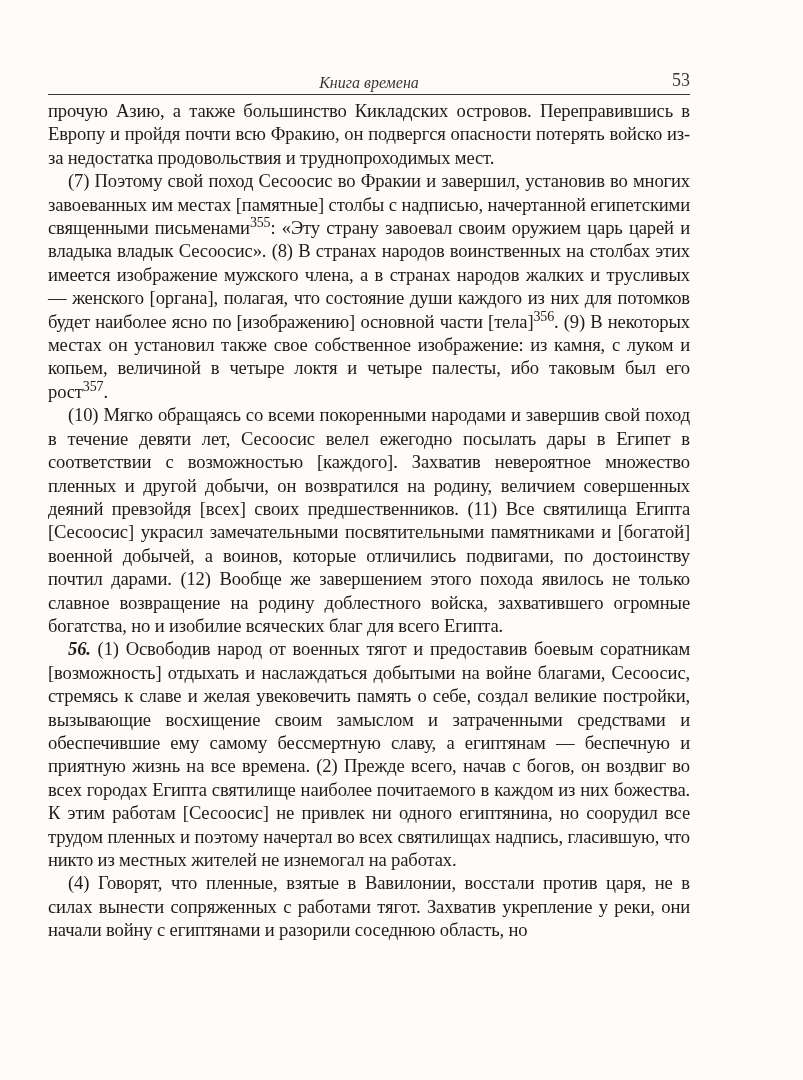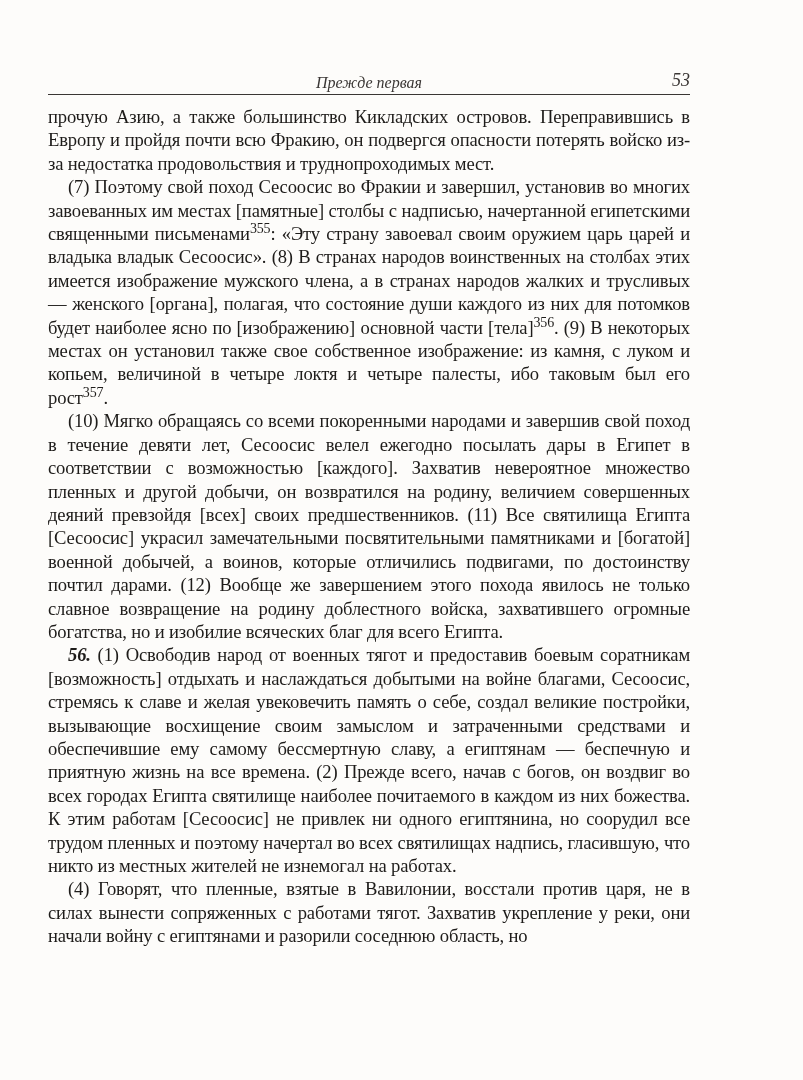--- a/index.html
+++ b/index.html
@@ -27,41 +27,40 @@
     text-align: center;
     font-style: italic;
     font-size: 16px;
     color: #3a3634;
   }
   .page-number {
     position: absolute;
     right: 0; top: 2px;
     font-size: 18px;
     color: #3a3634;
-    font-style: italic;
   }
   .body-text {
-    margin-top: 10px;
+    margin-top: 4px;
     font-size: 18.6px;
     line-height: 23.4px;
     text-align: justify;
     letter-spacing: -0.15px;
   }
   .body-text p { margin: 0; }
   .body-text p.indent { text-indent: 20px; }
   .body-text p.chapter { text-indent: 20px; }
   .chap-num { font-weight: bold; font-style: italic; }
   sup { font-size: 14px; line-height: 0; vertical-align: 7px; }
 </style>
 </head>
 <body>
 
 <div class="page">
   <div class="running-head">
-    <span class="running-title">Прежде первая</span>
+    <span class="running-title">Книга времена</span>
     <span class="page-number">53</span>
   </div>
 
   <div class="body-text">
     <p>
       <span>прочую Азию, а также большинство Кикладских островов. Переправившись в Европу и пройдя почти всю Фракию, он подвергся опасности потерять войско из-за недостатка продовольствия и труднопроходимых мест.</span>
     </p>
     <p class="indent">
       <span>(7) Поэтому свой поход Сесоосис во Фракии и завершил, установив во многих завоеванных им местах [памятные] столбы с надписью, начертанной египетскими священными письменами</span><sup>355</sup><span>: «Эту страну завоевал своим оружием царь царей и владыка владык Сесоосис». (8) В странах народов воинственных на столбах этих имеется изображение мужского члена, а в странах народов жалких и трусливых — женского [органа], полагая, что состояние души каждого из них для потомков будет наиболее ясно по [изображению] основной части [тела]</span><sup>356</sup><span>. (9) В некоторых местах он установил также свое собственное изображение: из камня, с луком и копьем, величиной в четыре локтя и четыре палесты, ибо таковым был его рост</span><sup>357</sup><span>.</span>
     </p>

